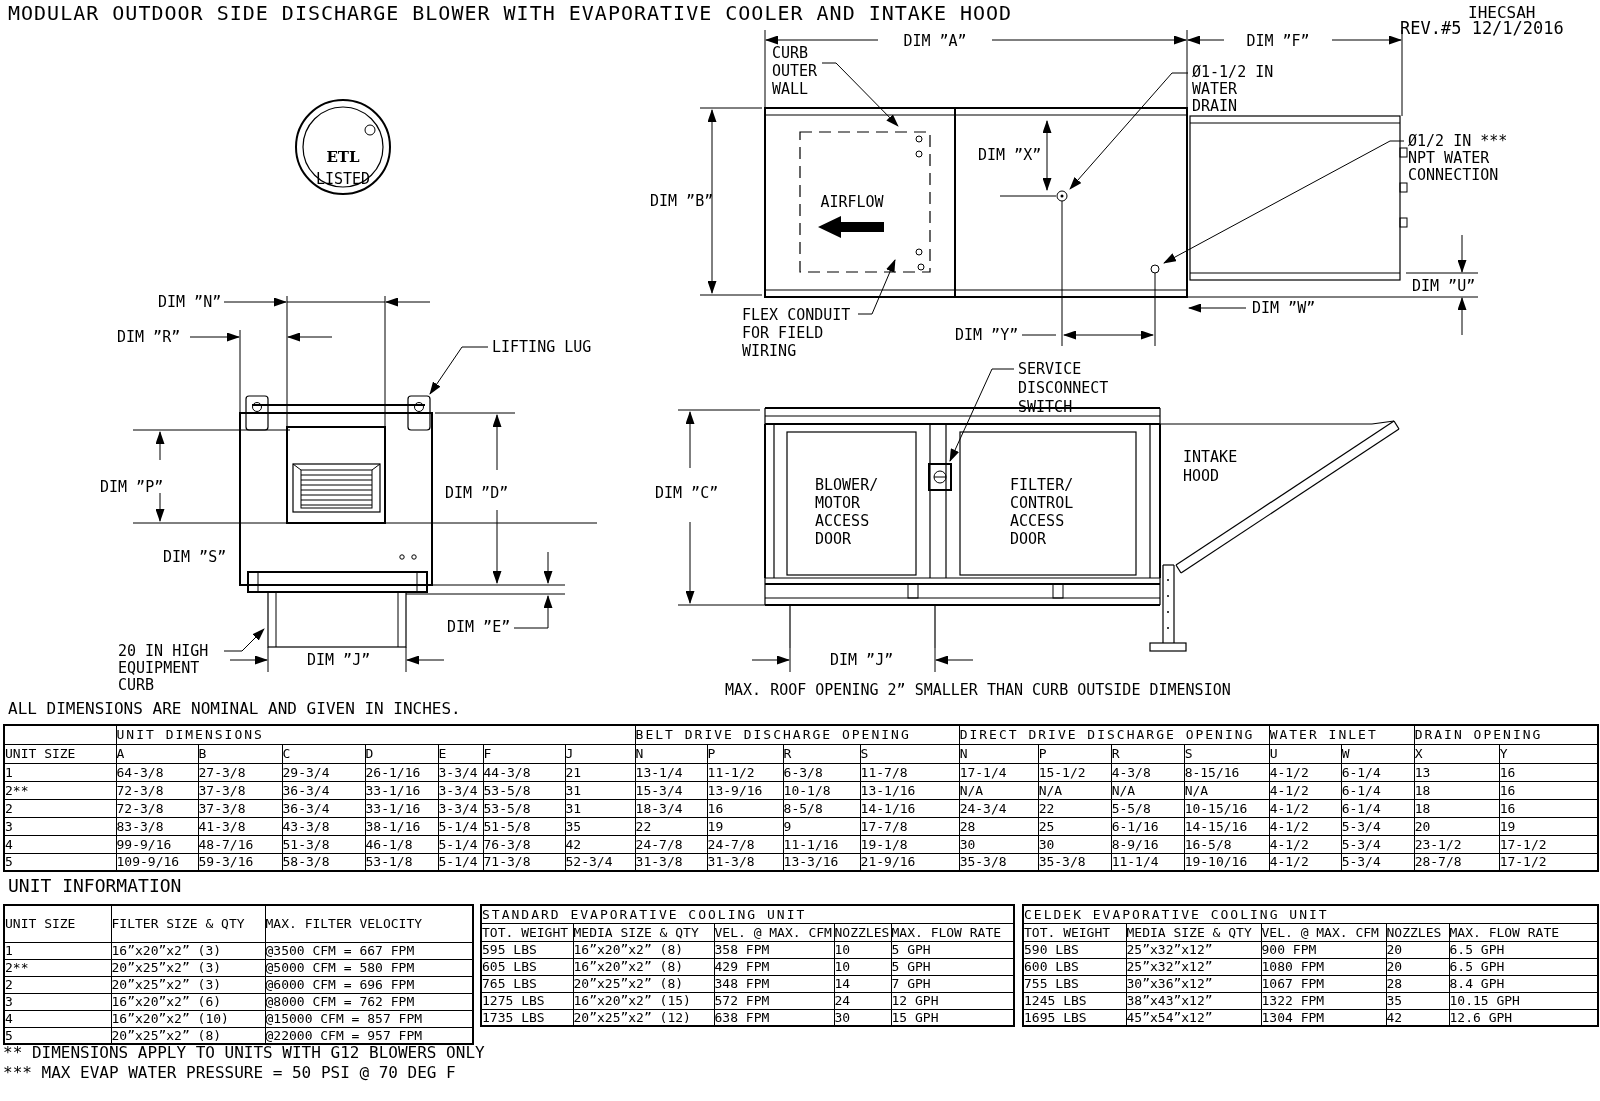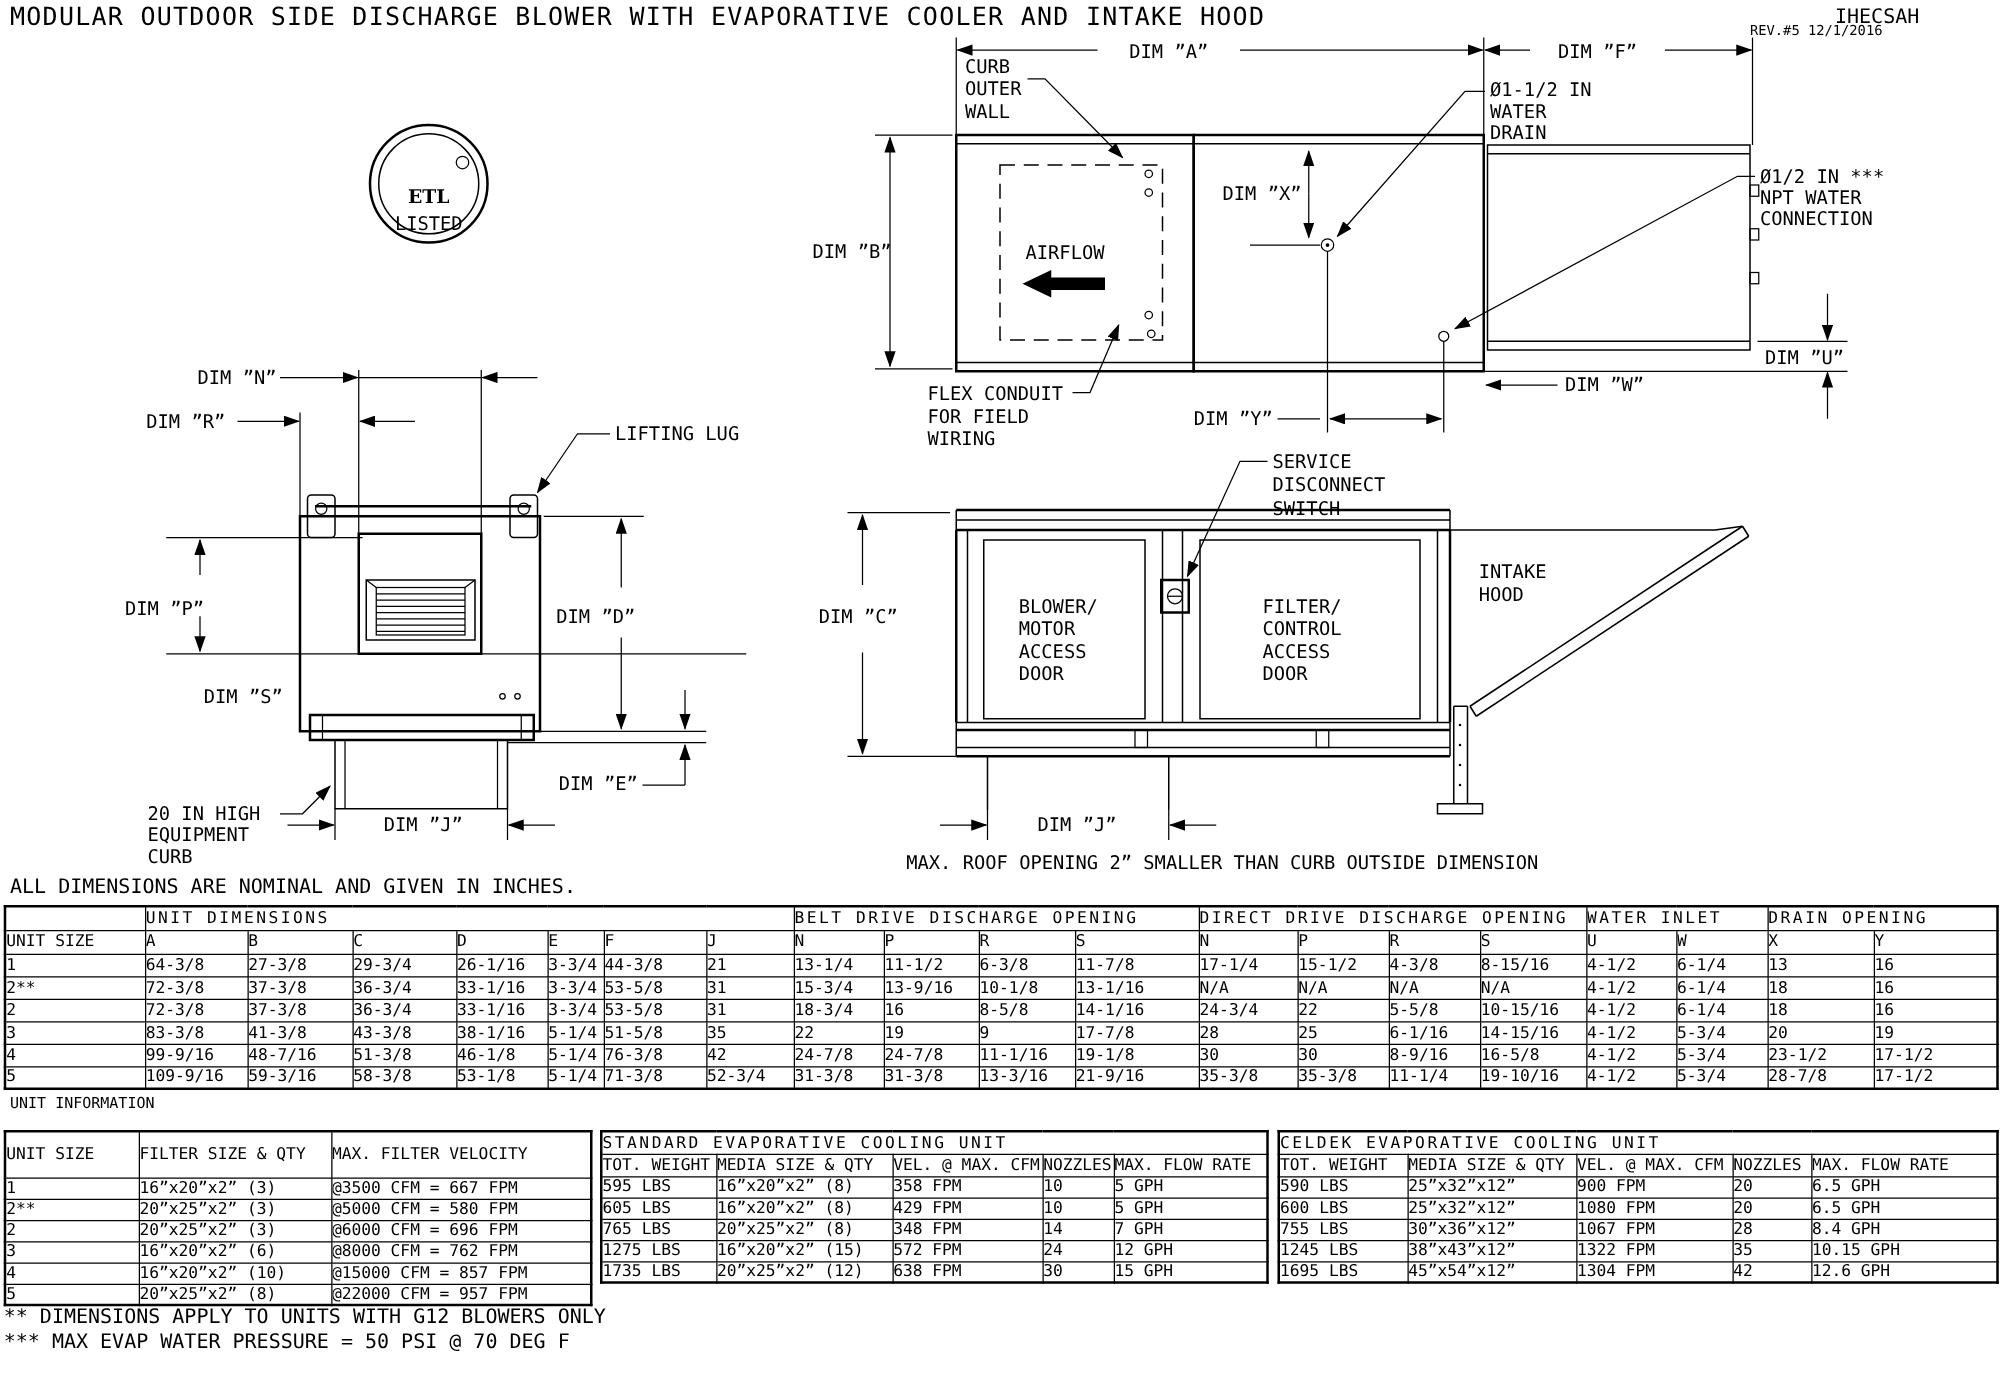--- a/index.html
+++ b/index.html
@@ -1,23 +1,23 @@
 <!DOCTYPE html>
 <html><head>
 <meta charset="utf-8">
 <style>
   html,body{margin:0;padding:0;background:#fff}
   .page{position:relative;width:1600px;height:1101px;background:#fff;color:#000;
         font-family:"DejaVu Sans Mono",monospace;overflow:hidden}
   .title{position:absolute;left:8px;top:1px;font-size:20px;letter-spacing:1px;white-space:nowrap}
   .doccode{position:absolute;left:1468px;top:3px;font-size:16px;white-space:nowrap}
-  .rev{position:absolute;left:1400px;top:18px;font-size:11px;white-space:nowrap}
+  .rev{position:absolute;left:1400px;top:18px;font-size:17px;white-space:nowrap}
   .note{position:absolute;white-space:nowrap}
   #dims-note{left:8px;top:699px;font-size:16px}
-  #info-heading{left:8px;top:875px;font-size:12px}
+  #info-heading{left:8px;top:875px;font-size:18px}
   #fn2{left:3px;top:1043px;font-size:16px}
   #fn3{left:3px;top:1063px;font-size:16px}
   #roof-note{left:725px;top:681px;font-size:15px}
   svg.drawing{position:absolute;left:0;top:0}
   svg text{font-family:"DejaVu Sans Mono",monospace;font-size:15px;fill:#000}
   .ln{stroke:#000;stroke-width:1.2;fill:none}
   .ln2{stroke:#000;stroke-width:2;fill:none}
   .thin{stroke:#000;stroke-width:1;fill:none}
   table{position:absolute;border-collapse:collapse;table-layout:fixed;font-size:13px;
         text-align:left;border:2px solid #000;background:#fff}

